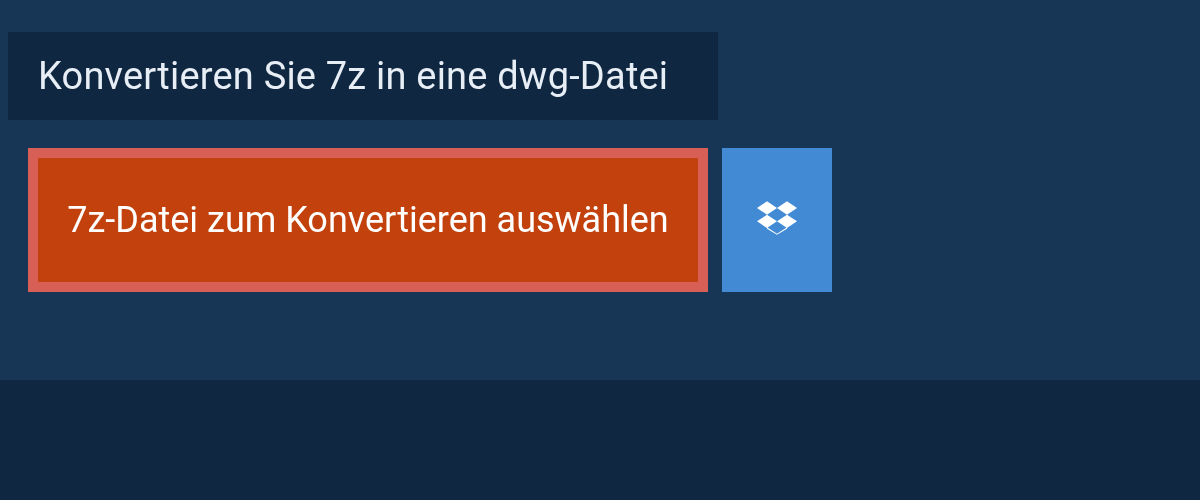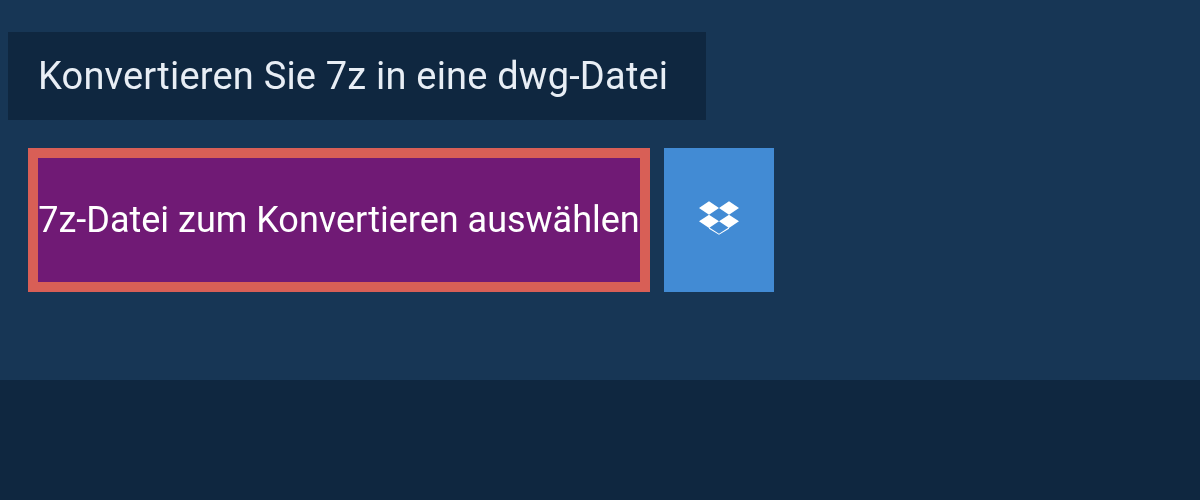--- a/index.html
+++ b/index.html
@@ -11,41 +11,41 @@
       width: 1200px;
       height: 500px;
       background: #173655;
       font-family: -apple-system, BlinkMacSystemFont, "Segoe UI", Roboto, Helvetica, Arial, sans-serif;
       position: relative;
       overflow: hidden;
     }
     .title-bar {
       background: #0f2740;
       display: inline-block;
-      padding: 22px 38px 22px 30px;
+      padding: 22px 50px 22px 30px;
       margin-left: 8px;
       margin-top: 32px;
     }
     .title-text {
       color: #e8eef5;
       font-size: 38px;
       font-weight: 400;
       letter-spacing: 0.2px;
     }
     .button-row {
       display: flex;
       margin-left: 28px;
       margin-top: 28px;
       gap: 14px;
       align-items: stretch;
     }
     .select-file-button {
-      background: #701a75;
+      background: #c2410c;
       border: 10px solid #d85f56;
-      width: 622px;
+      width: 680px;
       height: 144px;
       display: flex;
       align-items: center;
       justify-content: center;
       cursor: pointer;
     }
     .select-file-label {
       color: #ffffff;
       font-size: 36px;
       font-weight: 400;

